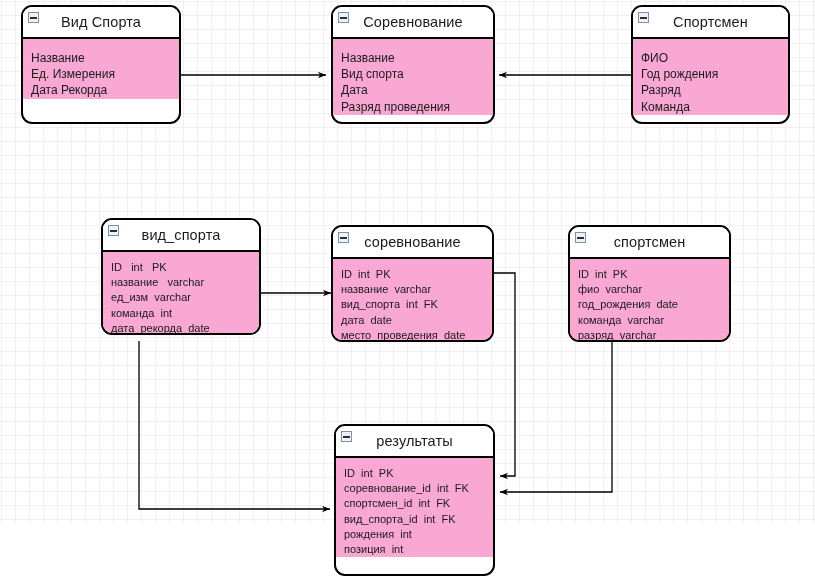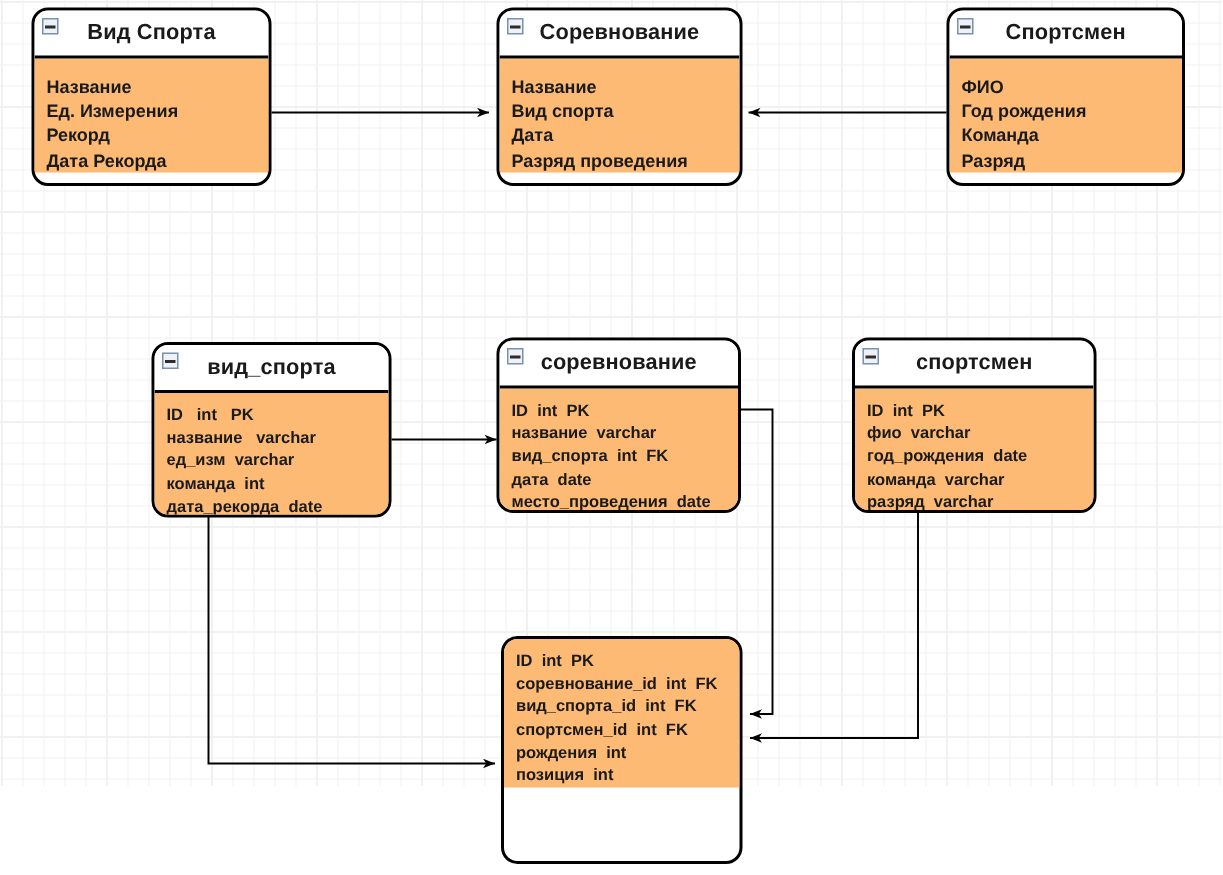--- a/index.html
+++ b/index.html
@@ -22,21 +22,20 @@
       linear-gradient(to right, #f0f0f0 1px, transparent 1px),
       linear-gradient(to bottom, #f0f0f0 1px, transparent 1px),
       linear-gradient(to right, #e2e2e2 1px, transparent 1px),
       linear-gradient(to bottom, #e2e2e2 1px, transparent 1px);
     background-size:
       14px 14px,
       14px 14px,
       70px 70px,
       70px 70px;
     background-position: 1px 1px, 1px 1px, 1px 1px, 1px 1px;
-    font-weight: bold;
   }
   #wires {
     position: absolute;
     left: 0;
     top: 0;
     width: 815px;
     height: 583px;
     pointer-events: none;
   }
   .entity {
@@ -77,21 +76,21 @@
     content: "";
     position: absolute;
     left: 1px;
     top: 4px;
     width: 7px;
     height: 2px;
     background: #2d2d2d;
   }
   .entity-body {
     padding: 8px 0 0 8px;
-    background: #fdba74;
+    background: #f9a8d4;
   }
   .attr {
     font-size: 11px;
     line-height: 15.2px;
     color: #1a1a1a;
     white-space: pre;
   }
   .entity.concept .entity-body { padding-top: 11px; }
   .entity.concept .attr { font-size: 12px; line-height: 16.2px; }
 </style>
@@ -124,21 +123,20 @@
   </svg>
 
   <div class="entity concept" style="left:21px; top:5px; width:160px; height:119px;">
     <div class="entity-header">
       <span class="collapse-icon"></span>
       <span class="entity-title">Вид Спорта</span>
     </div>
     <div class="entity-body">
       <div class="attr">Название</div>
       <div class="attr">Ед. Измерения</div>
-      <div class="attr">Рекорд</div>
       <div class="attr">Дата Рекорда</div>
     </div>
   </div>
 
   <div class="entity concept" style="left:331px; top:5px; width:164px; height:119px;">
     <div class="entity-header">
       <span class="collapse-icon"></span>
       <span class="entity-title">Соревнование</span>
     </div>
     <div class="entity-body">
@@ -150,26 +148,26 @@
   </div>
 
   <div class="entity concept" style="left:631px; top:5px; width:159px; height:119px;">
     <div class="entity-header">
       <span class="collapse-icon"></span>
       <span class="entity-title">Спортсмен</span>
     </div>
     <div class="entity-body">
       <div class="attr">ФИО</div>
       <div class="attr">Год рождения</div>
+      <div class="attr">Разряд</div>
       <div class="attr">Команда</div>
-      <div class="attr">Разряд</div>
-    </div>
-  </div>
-
-  <div class="entity" style="left:101px; top:228px; width:160px; height:117px;">
+    </div>
+  </div>
+
+  <div class="entity" style="left:101px; top:218px; width:160px; height:117px;">
     <div class="entity-header">
       <span class="collapse-icon"></span>
       <span class="entity-title">вид_спорта</span>
     </div>
     <div class="entity-body">
       <div class="attr">ID   int   PK</div>
       <div class="attr">название   varchar</div>
       <div class="attr">ед_изм  varchar</div>
       <div class="attr">команда  int</div>
       <div class="attr">дата_рекорда  date</div>
@@ -198,23 +196,27 @@
     <div class="entity-body">
       <div class="attr">ID  int  PK</div>
       <div class="attr">фио  varchar</div>
       <div class="attr">год_рождения  date</div>
       <div class="attr">команда  varchar</div>
       <div class="attr">разряд  varchar</div>
     </div>
   </div>
 
   <div class="entity" style="left:334px; top:424px; width:161px; height:152px;">
+    <div class="entity-header">
+      <span class="collapse-icon"></span>
+      <span class="entity-title">результаты</span>
+    </div>
     <div class="entity-body">
       <div class="attr">ID  int  PK</div>
       <div class="attr">соревнование_id  int  FK</div>
+      <div class="attr">спортсмен_id  int  FK</div>
       <div class="attr">вид_спорта_id  int  FK</div>
-      <div class="attr">спортсмен_id  int  FK</div>
       <div class="attr">рождения  int</div>
       <div class="attr">позиция  int</div>
     </div>
   </div>
 
 </div>
 
 </body></html>

